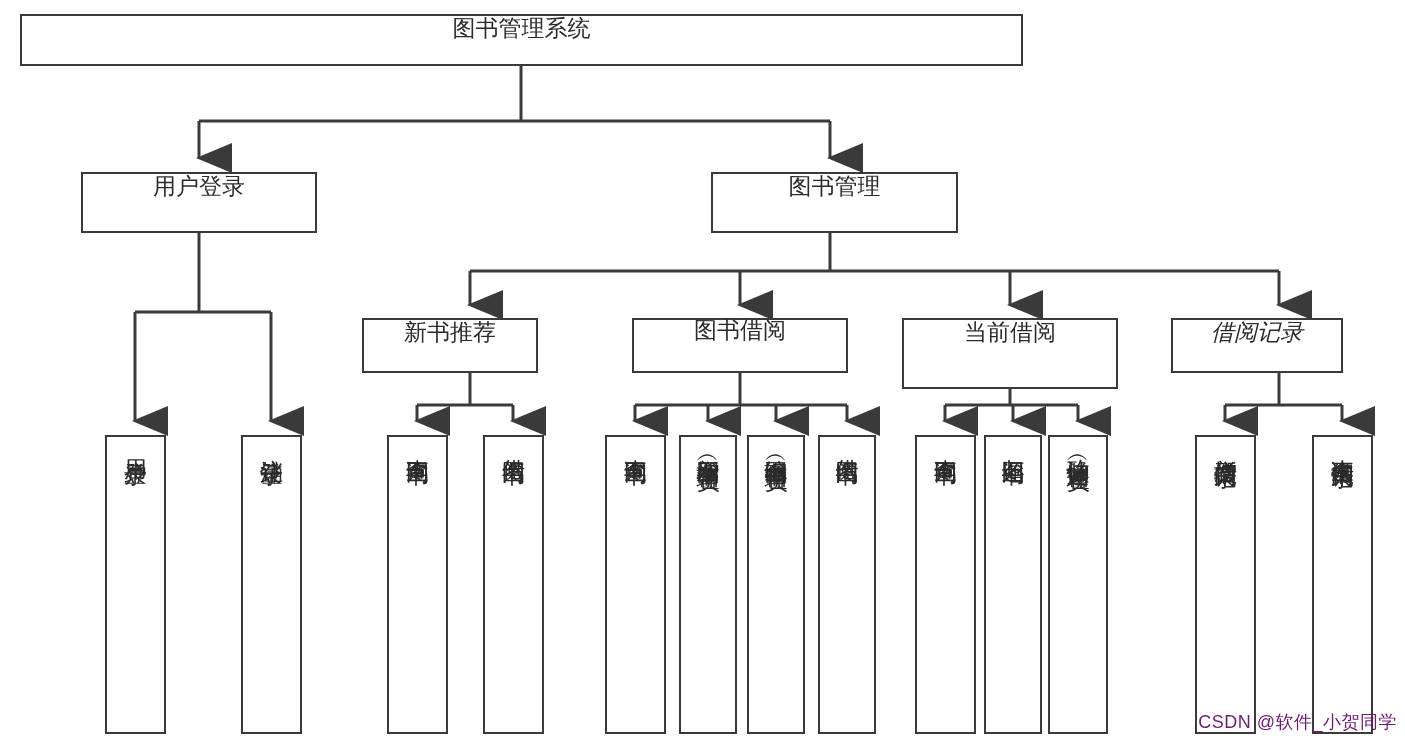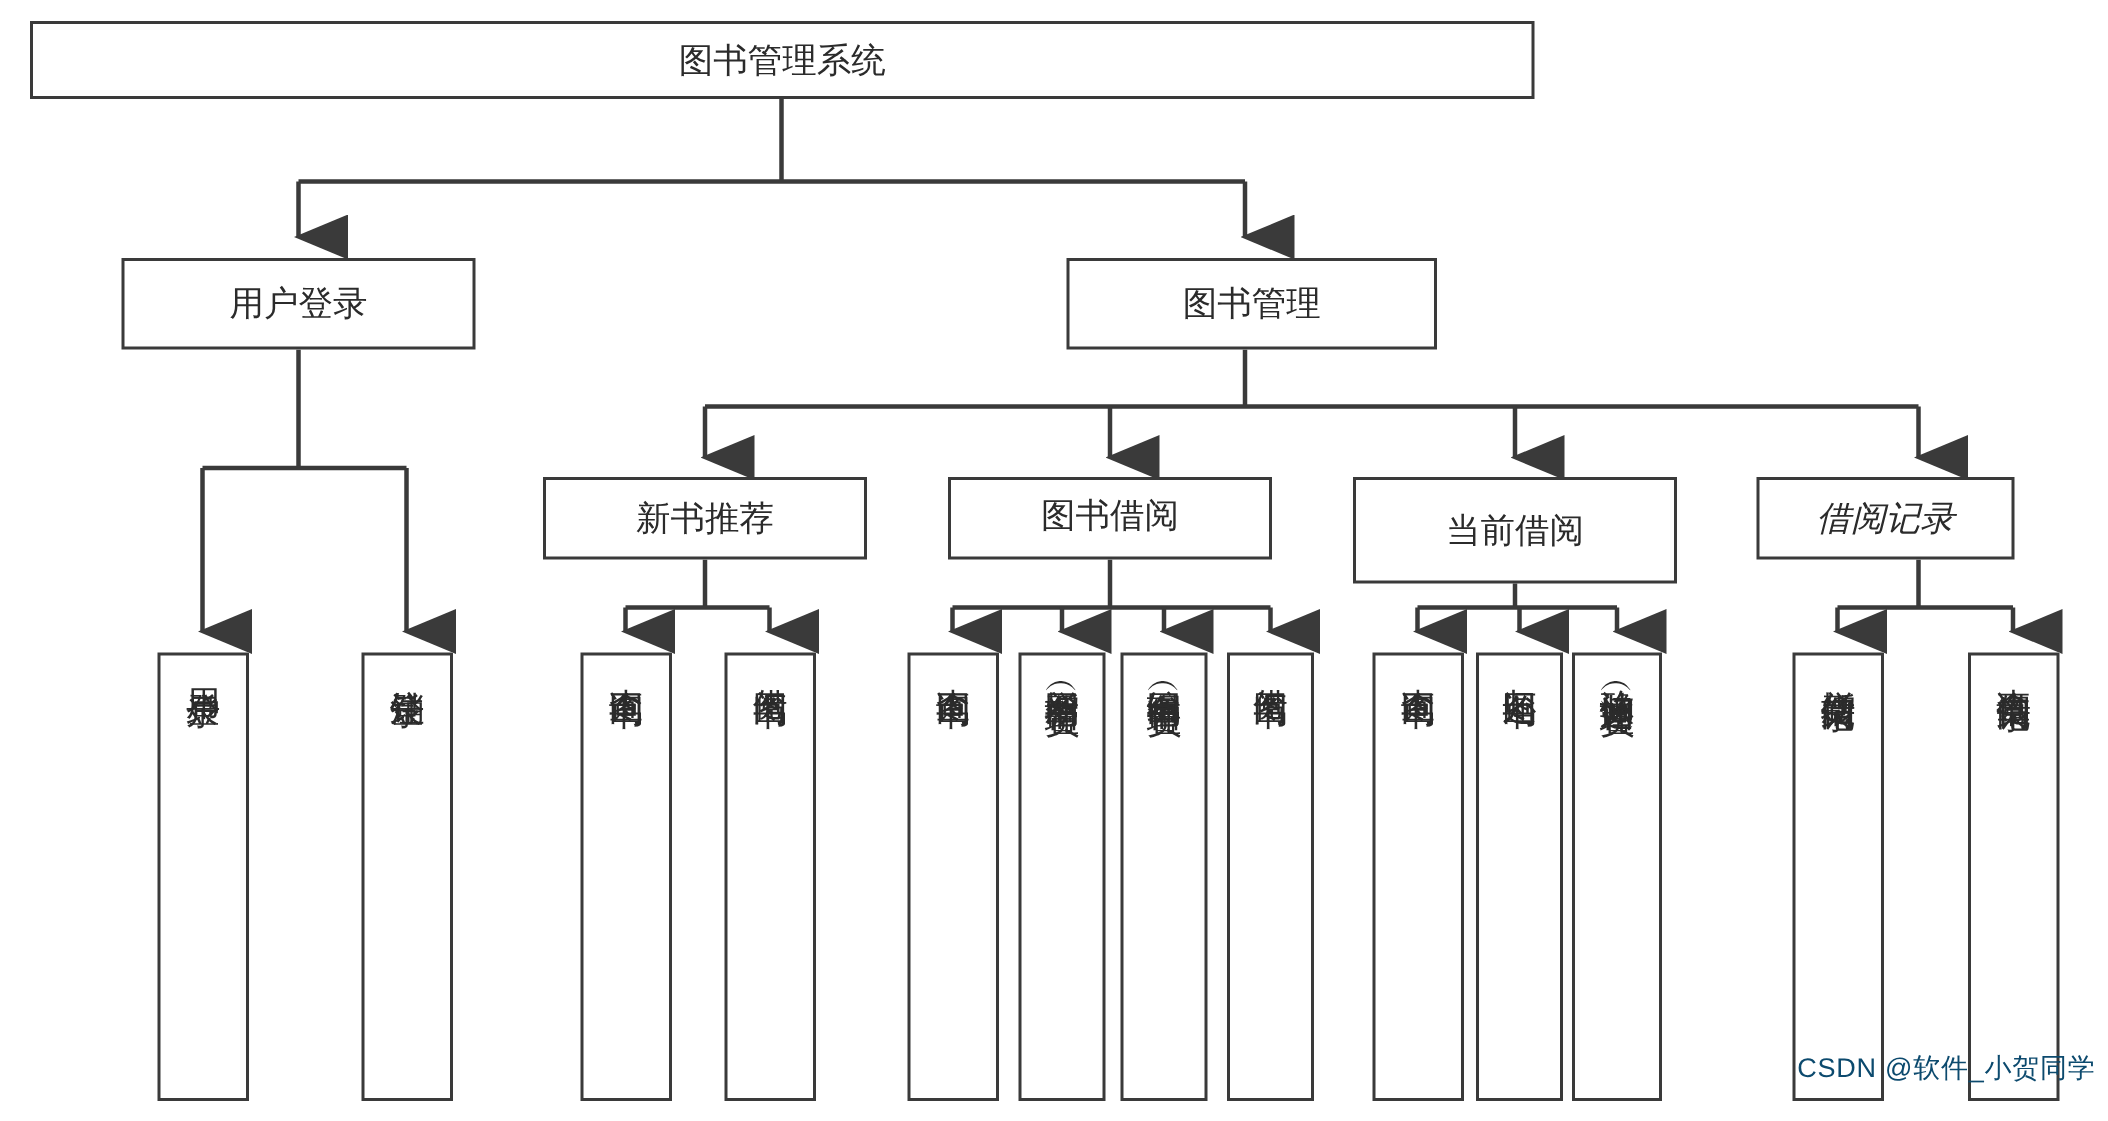--- a/index.html
+++ b/index.html
@@ -23,21 +23,21 @@
     top: 0;
     width: 1405px;
     height: 747px;
   }
   .node {
     position: absolute;
     box-sizing: border-box;
     border: 2px solid #3a3a3a;
     background: #ffffff;
     display: flex;
-    align-items: center;
+    align-items: flex-start;
     justify-content: center;
     color: #2b2b2b;
   }
   .node .label {
     display: block;
     text-align: center;
     line-height: 1.08;
     white-space: nowrap;
   }
   .node.h .label {
@@ -51,23 +51,23 @@
   .node.v .label {
     writing-mode: vertical-rl;
     text-orientation: upright;
     font-size: 23px;
     letter-spacing: 1.5px;
     line-height: 1;
   }
   .watermark {
     position: absolute;
     right: 8px;
-    bottom: 23px;
+    bottom: 13px;
     font-size: 18px;
-    color: #0c4a6e;
+    color: #701a75;
     letter-spacing: 0.5px;
     white-space: nowrap;
     pointer-events: none;
   }
 </style>
 </head>
 <body>
 
 <div id="canvas">
 
@@ -125,21 +125,21 @@
     <span class="label">图书管理系统</span>
   </div>
 
   <div class="node h" style="left:81px; top:172px; width:236px; height:61px;">
     <span class="label">用户登录</span>
   </div>
   <div class="node h" style="left:711px; top:172px; width:247px; height:61px;">
     <span class="label">图书管理</span>
   </div>
 
-  <div class="node h" style="left:362px; top:318px; width:216px; height:55px;">
+  <div class="node h" style="left:362px; top:318px; width:176px; height:55px;">
     <span class="label">新书推荐</span>
   </div>
   <div class="node h" style="left:632px; top:318px; width:216px; height:55px;font-family:Liberation Mono, monospace;">
     <span class="label">图书借阅</span>
   </div>
   <div class="node h" style="left:902px; top:318px; width:216px; height:71px;">
     <span class="label">当前借阅</span>
   </div>
   <div class="node h" style="left:1171px; top:318px; width:172px; height:55px;font-style:italic;">
     <span class="label">借阅记录</span>

